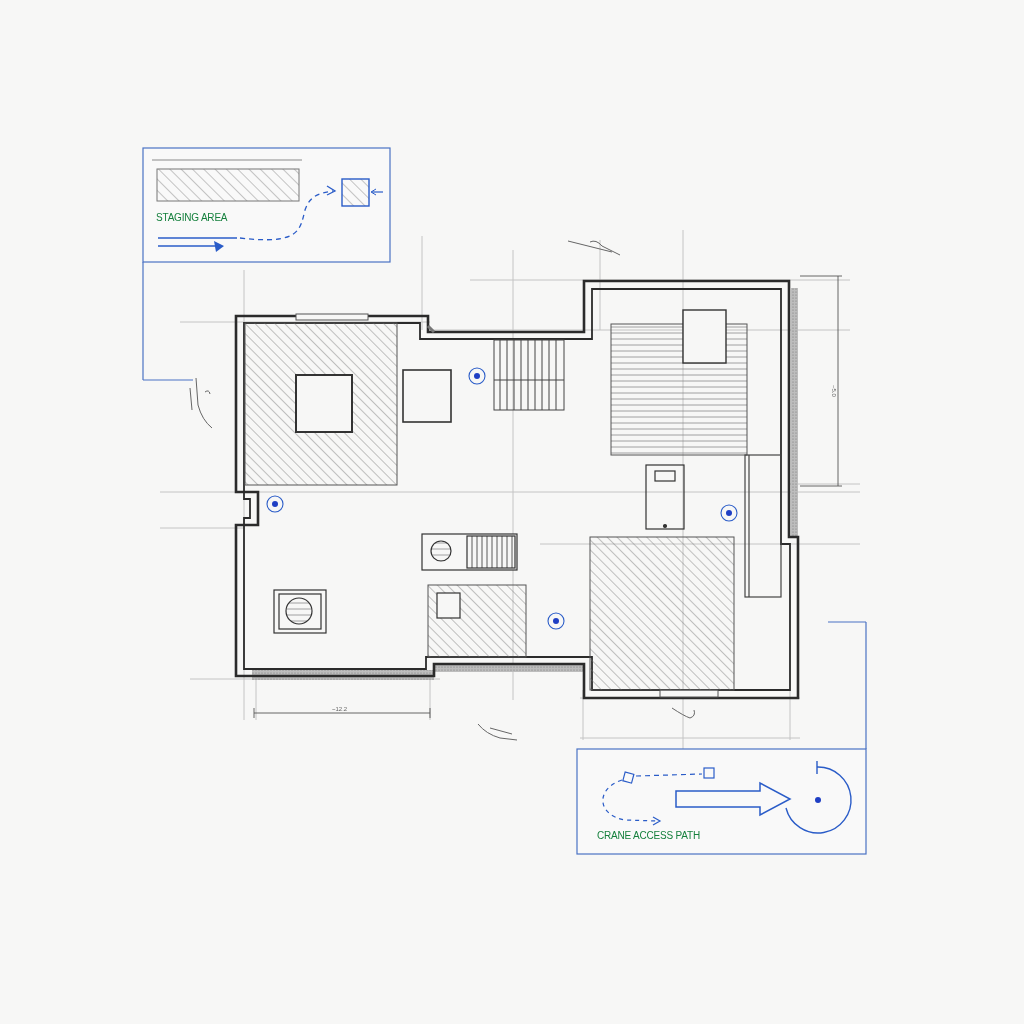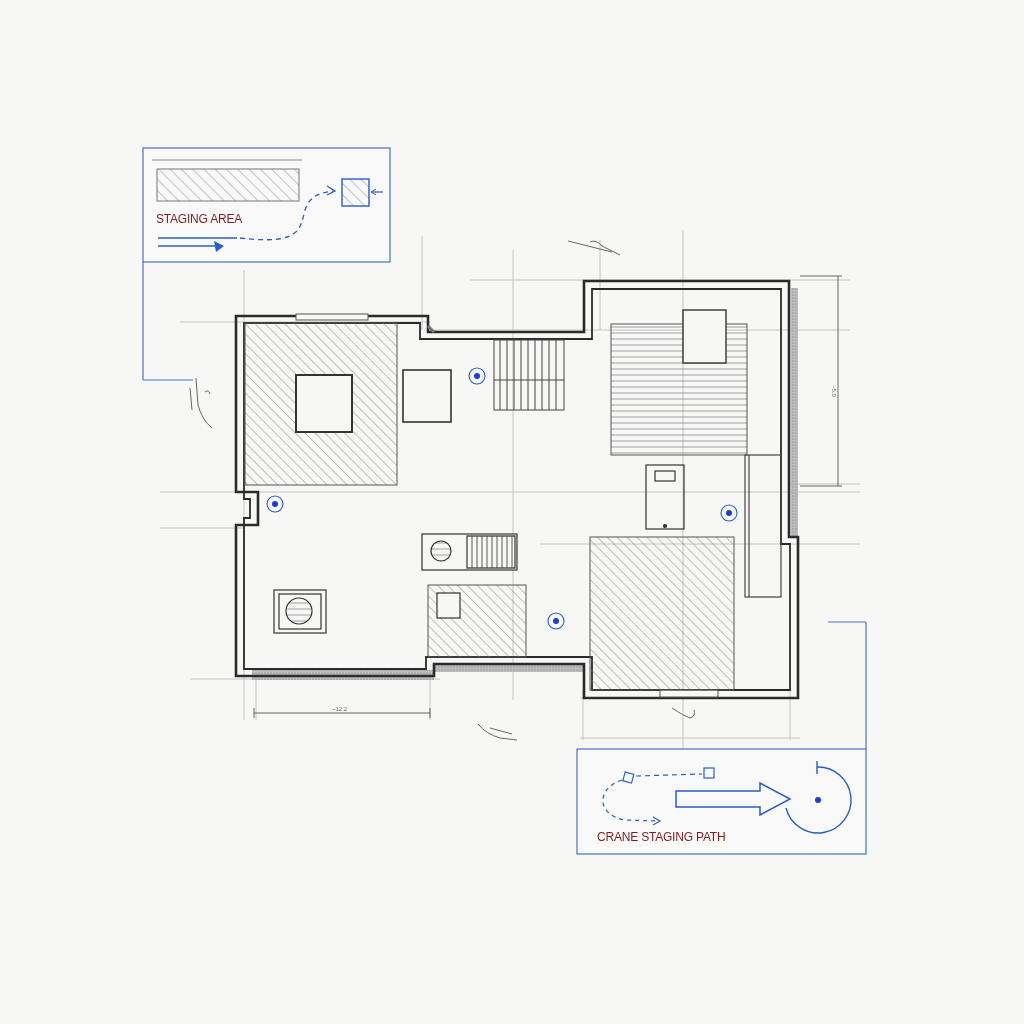--- a/index.html
+++ b/index.html
@@ -1,18 +1,18 @@
 <!DOCTYPE html>
 <html><head>
 <meta charset="utf-8">
 <style>
   html, body { margin:0; padding:0; }
   body { width:1024px; height:1024px; background:#f7f7f6; position:relative; overflow:hidden; font-family:"Liberation Sans", sans-serif; }
   #plan { position:absolute; left:0; top:0; }
-  .callout-label { position:absolute; font-family:"Liberation Sans", sans-serif; font-size:12px; color:#7f1d1d; letter-spacing:-0.2px; }
+  .callout-label { position:absolute; font-family:"Liberation Sans", sans-serif; font-size:10px; color:#15803d; letter-spacing:-0.2px; }
 </style>
 </head>
 <body>
 
 <svg id="plan" width="1024" height="1024" viewBox="0 0 1024 1024" xmlns="http://www.w3.org/2000/svg">
   <defs>
     <pattern id="hatch" patternUnits="userSpaceOnUse" width="8" height="8" patternTransform="rotate(-45)">
       <line x1="0" y1="0" x2="0" y2="8" stroke="#8e8e8e" stroke-width="1"></line>
     </pattern>
     <pattern id="hatchBlue" patternUnits="userSpaceOnUse" width="7" height="7" patternTransform="rotate(-45)">
@@ -190,13 +190,13 @@
         <circle cx="729" cy="513" r="3" fill="#1f3fc4"></circle>
       </g>
     <g>
         <circle cx="556" cy="621" r="8" fill="none" stroke="#2a5cc8" stroke-width="1.1"></circle>
         <circle cx="556" cy="621" r="3" fill="#1f3fc4"></circle>
       </g>
   </g>
 </svg>
 
 <div class="callout-label" style="left:156px; top:212px;">STAGING AREA</div>
-<div class="callout-label" style="left:597px; top:830px;">CRANE STAGING PATH</div>
+<div class="callout-label" style="left:597px; top:830px;">CRANE ACCESS PATH</div>
 
 </body></html>

